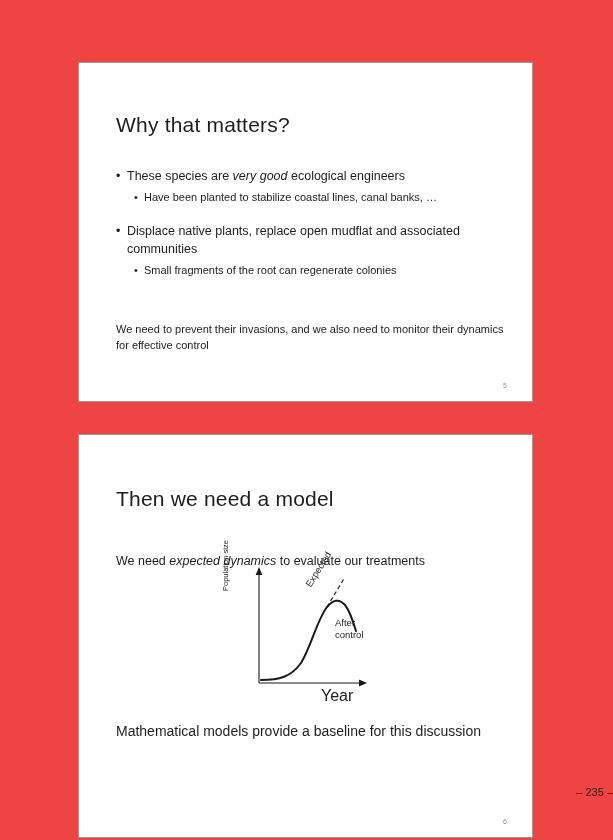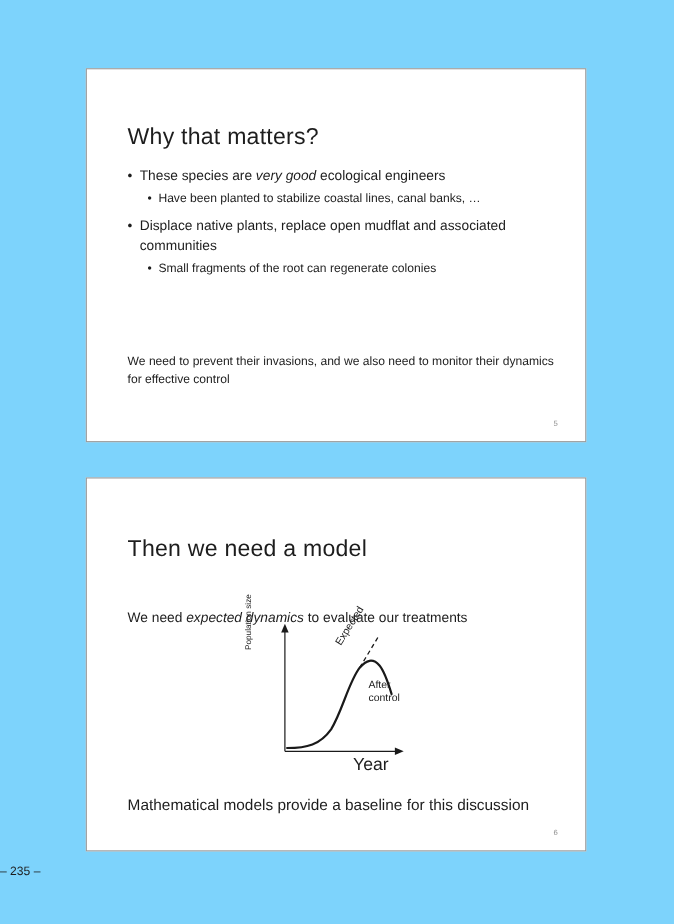--- a/index.html
+++ b/index.html
@@ -11,32 +11,32 @@
     height: 840px;
     background: #ffffff;
     font-family: "Liberation Sans", sans-serif;
     color: #1a1a1a;
     position: relative;
     overflow: hidden;
   }
   .page {
     position: absolute;
     inset: 0;
-    background: #7dd3fc;
+    background: #ef4444;
   }
   .slide {
     position: absolute;
     left: 78px;
     width: 455px;
     border: 1px solid #9a9a9a;
     background: #ffffff;
     box-sizing: border-box;
   }
   #slide-1 { top: 62px; height: 340px; }
-  #slide-2 { top: 434px; height: 340px; }
+  #slide-2 { top: 434px; height: 404px; }
 
   .slide-title {
     position: absolute;
     left: 37px;
     top: 36px;
     font-size: 21px;
     font-weight: 400;
     letter-spacing: 0.2px;
     color: #1d1d1d;
   }
@@ -44,21 +44,21 @@
 
   .bullets {
     position: absolute;
     left: 37px;
     top: 88px;
     width: 390px;
   }
   .b1 {
     font-size: 12.5px;
     line-height: 1.45;
-    margin: 0 0 5px 0;
+    margin: 16px 0 5px 0;
     padding-left: 11px;
     position: relative;
     color: #1d1d1d;
   }
   .b1::before {
     content: "•";
     position: absolute;
     left: 0;
     top: 0;
   }
@@ -162,21 +162,21 @@
     color: #1d1d1d;
     text-align: left;
     width: 44px;
   }
 
   .page-footer {
     position: absolute;
     left: 0;
     right: 0;
     top: 786px;
-    text-align: left;
+    text-align: right;
     font-size: 11px;
     color: #1d1d1d;
   }
 </style>
 </head>
 <body>
 
 <div class="page">
 
   <section class="slide" id="slide-1">

